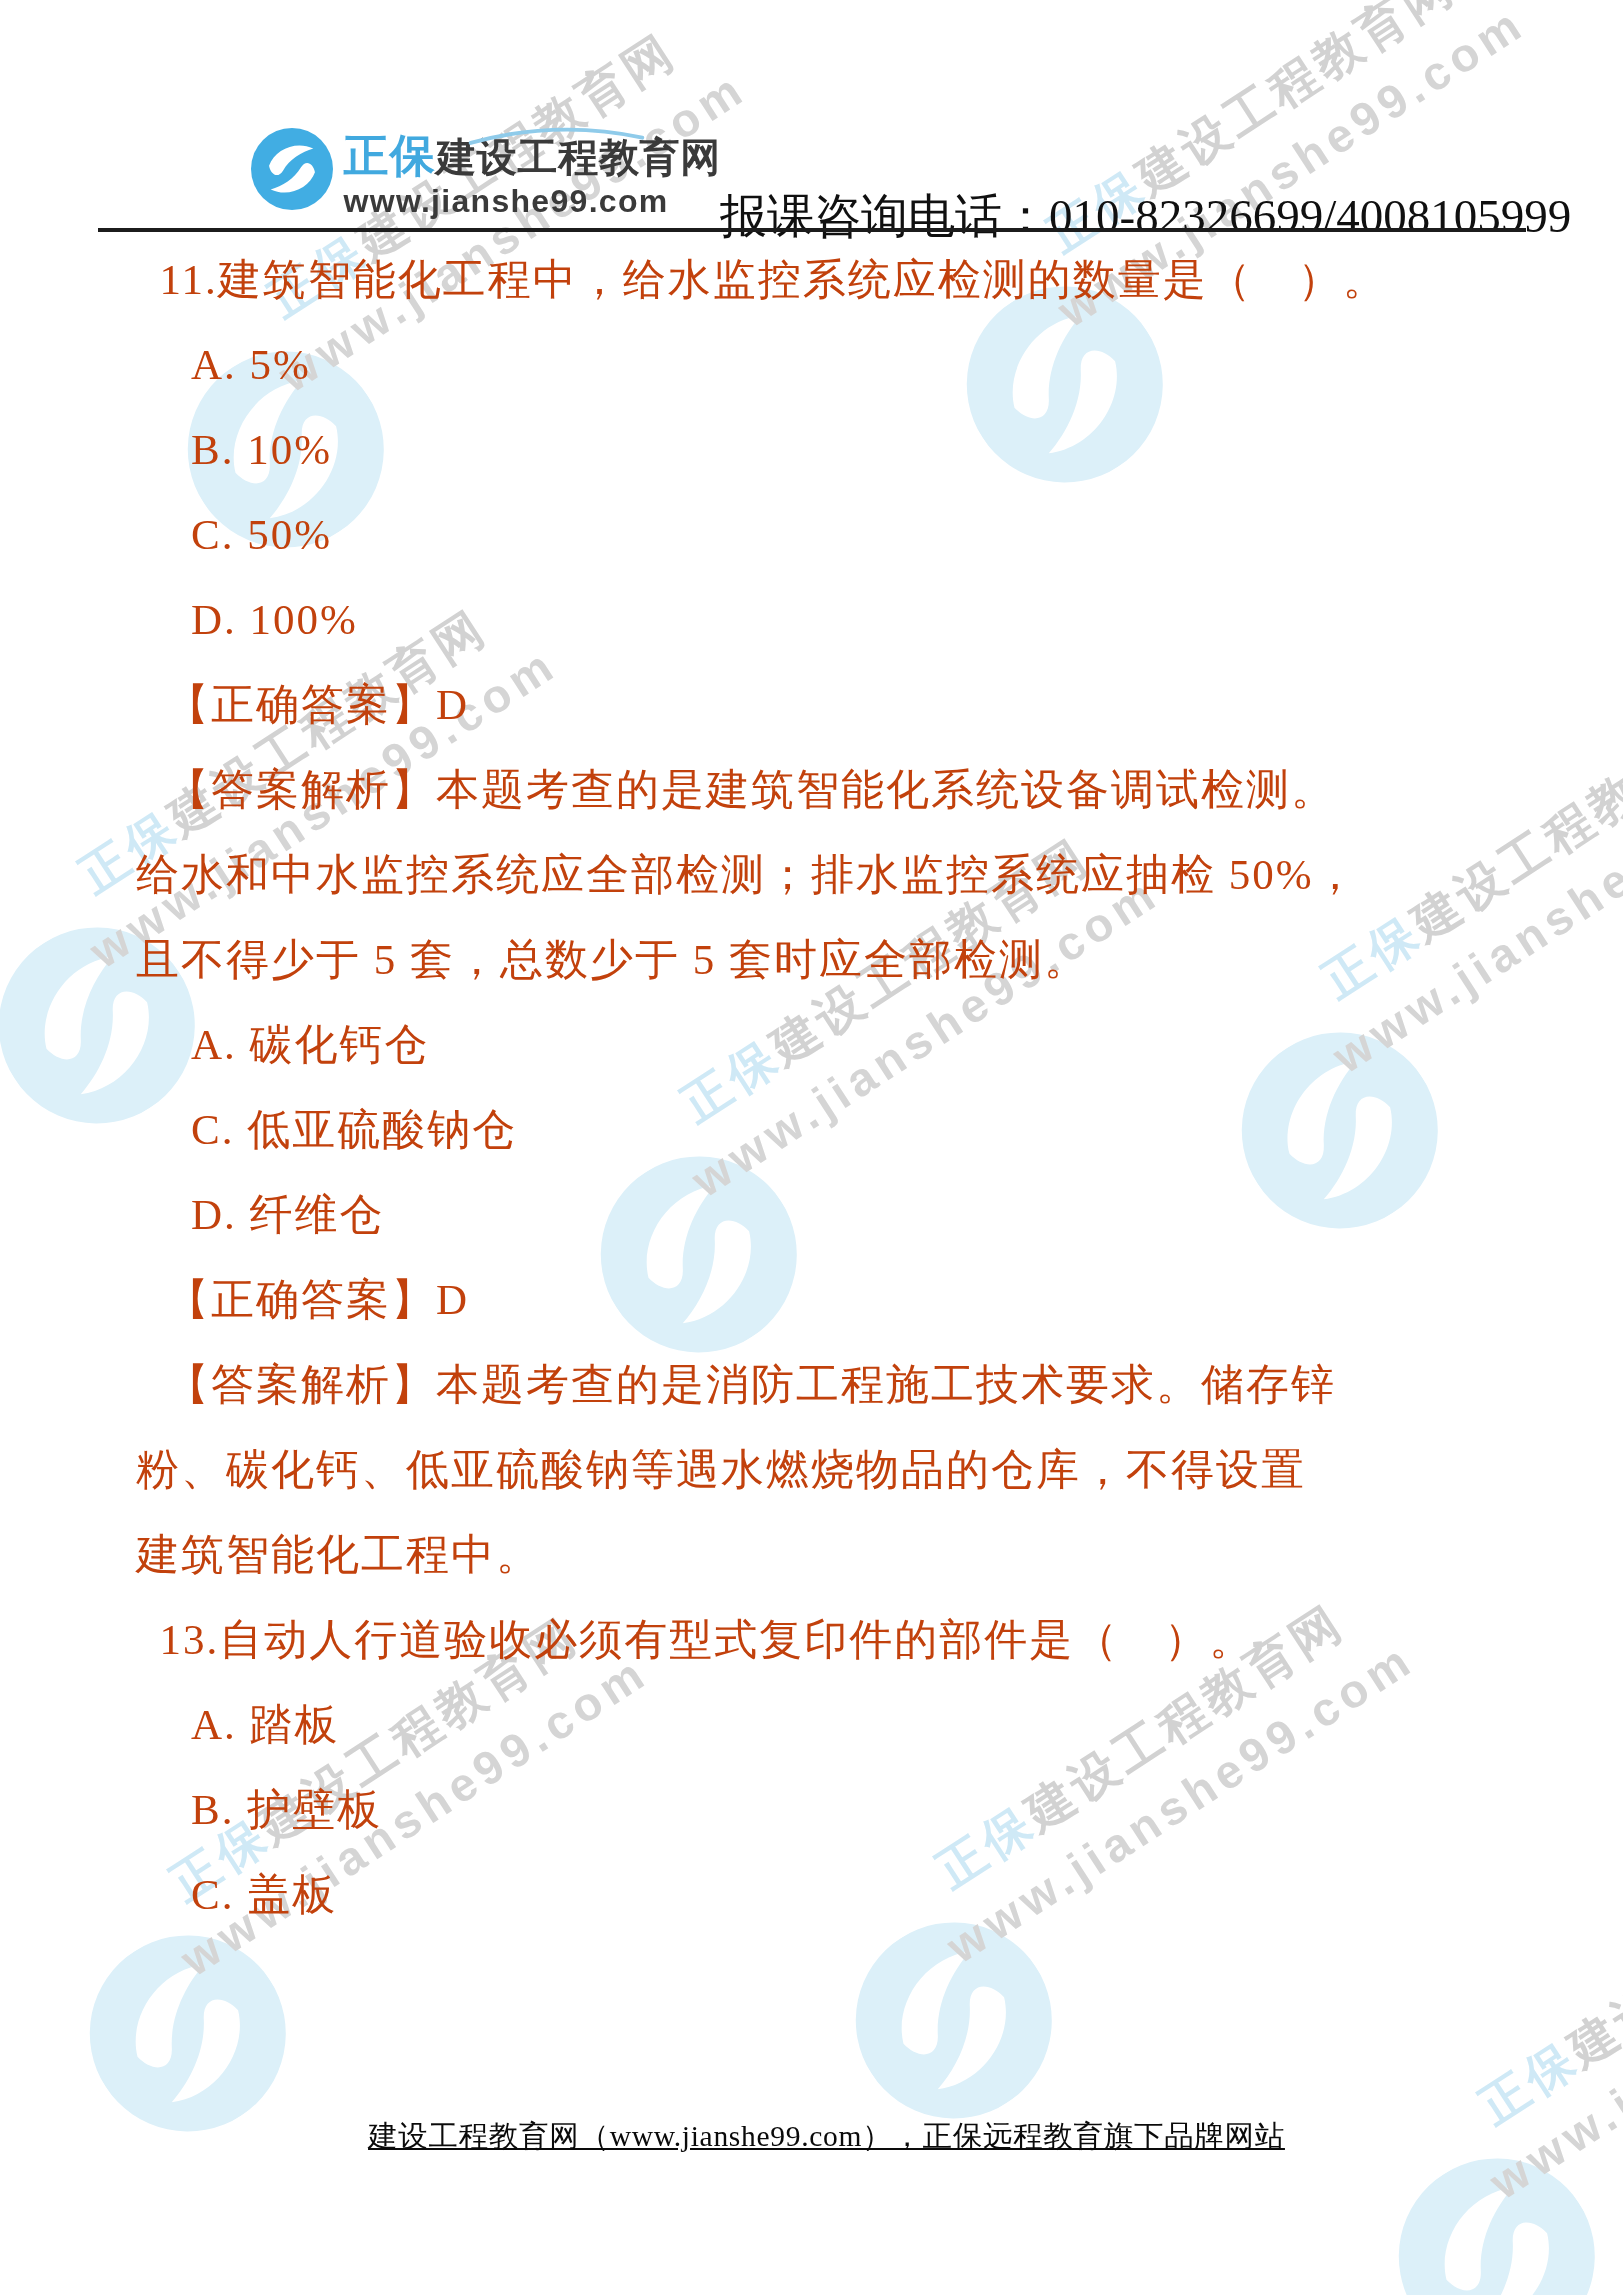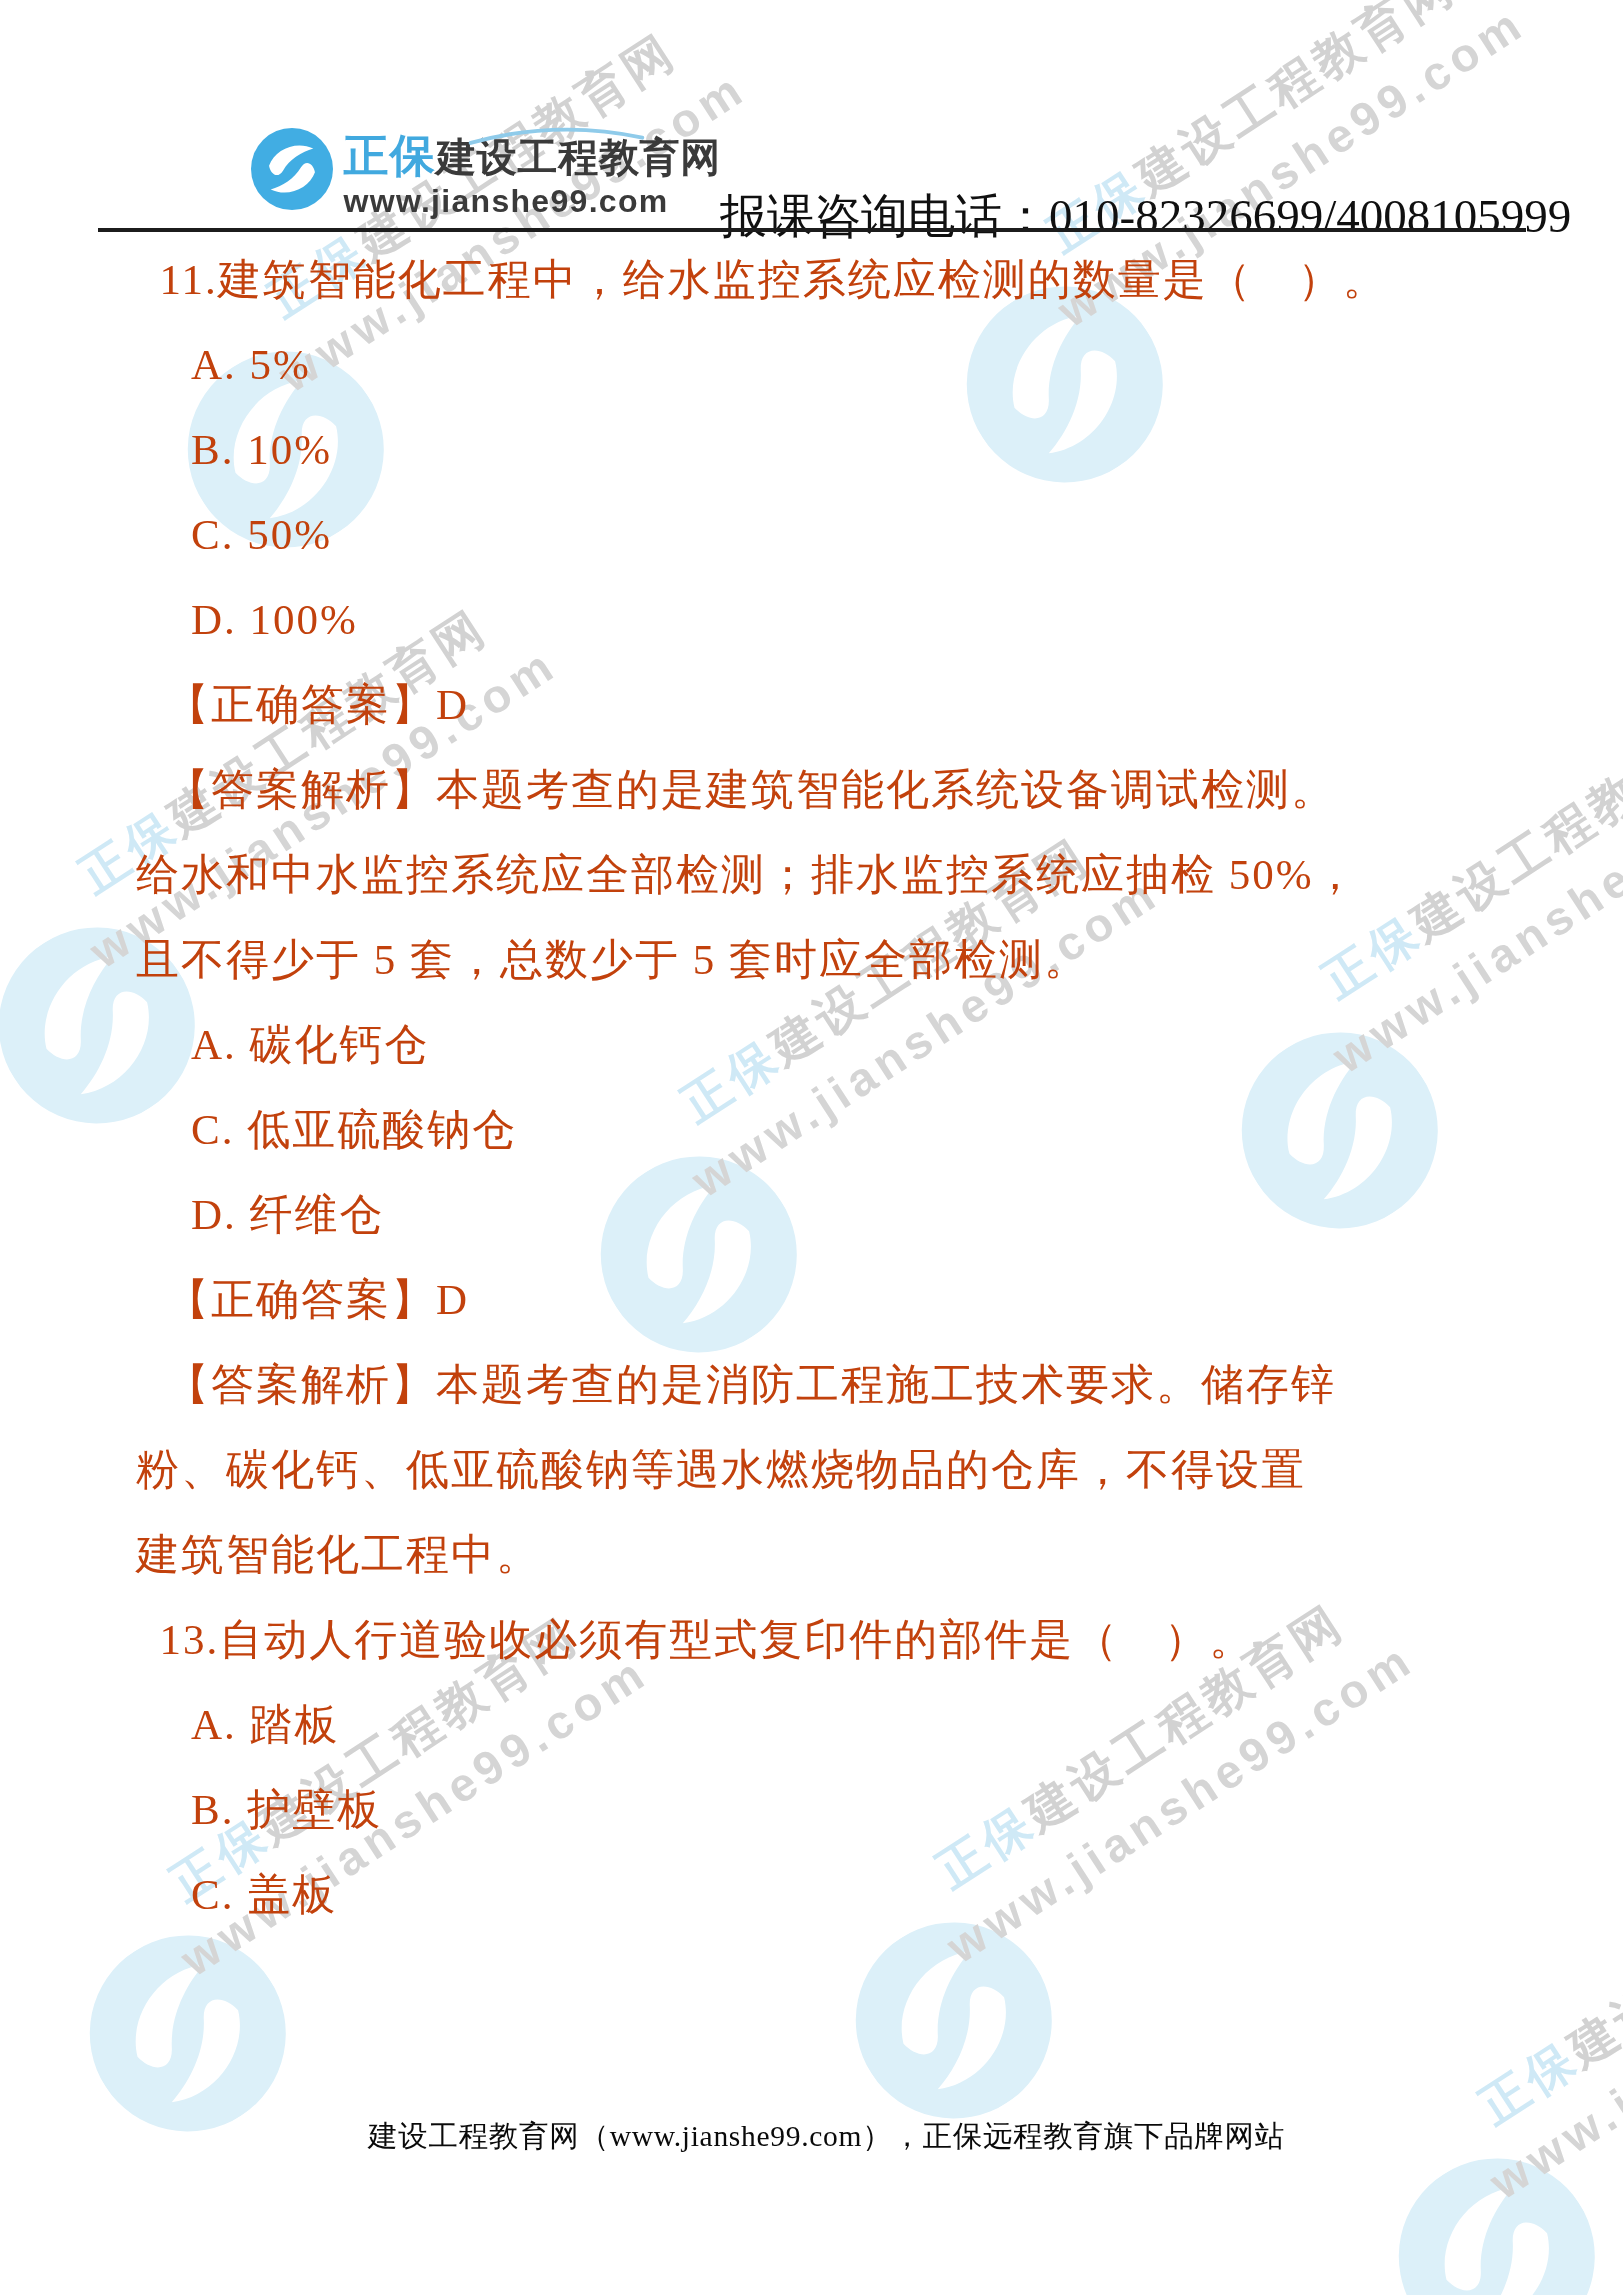--- a/index.html
+++ b/index.html
@@ -71,20 +71,21 @@
   .ln-q{padding-left:23.6px;}
   .ln-opt{padding-left:55px;}
   .ln-ans{padding-left:30px;}
   .ln-cont{padding-left:0;}
   
   .footer{
     position:absolute;top:2117px;left:0;width:1623px;
     text-align:center;font-size:29.5px;letter-spacing:0.7px;
     color:#0a0a0a;z-index:2;padding-left:30px;box-sizing:border-box;
     white-space:nowrap;
+    text-decoration:underline;
   }
 </style>
 </head>
 <body>
 
 <div id="page">
 
   <div class="wm" style="left:137px;top:157px">
     <svg class="wm-circle" viewBox="0 0 100 100">
         <circle class="c-main" cx="50" cy="50" r="50"></circle>

